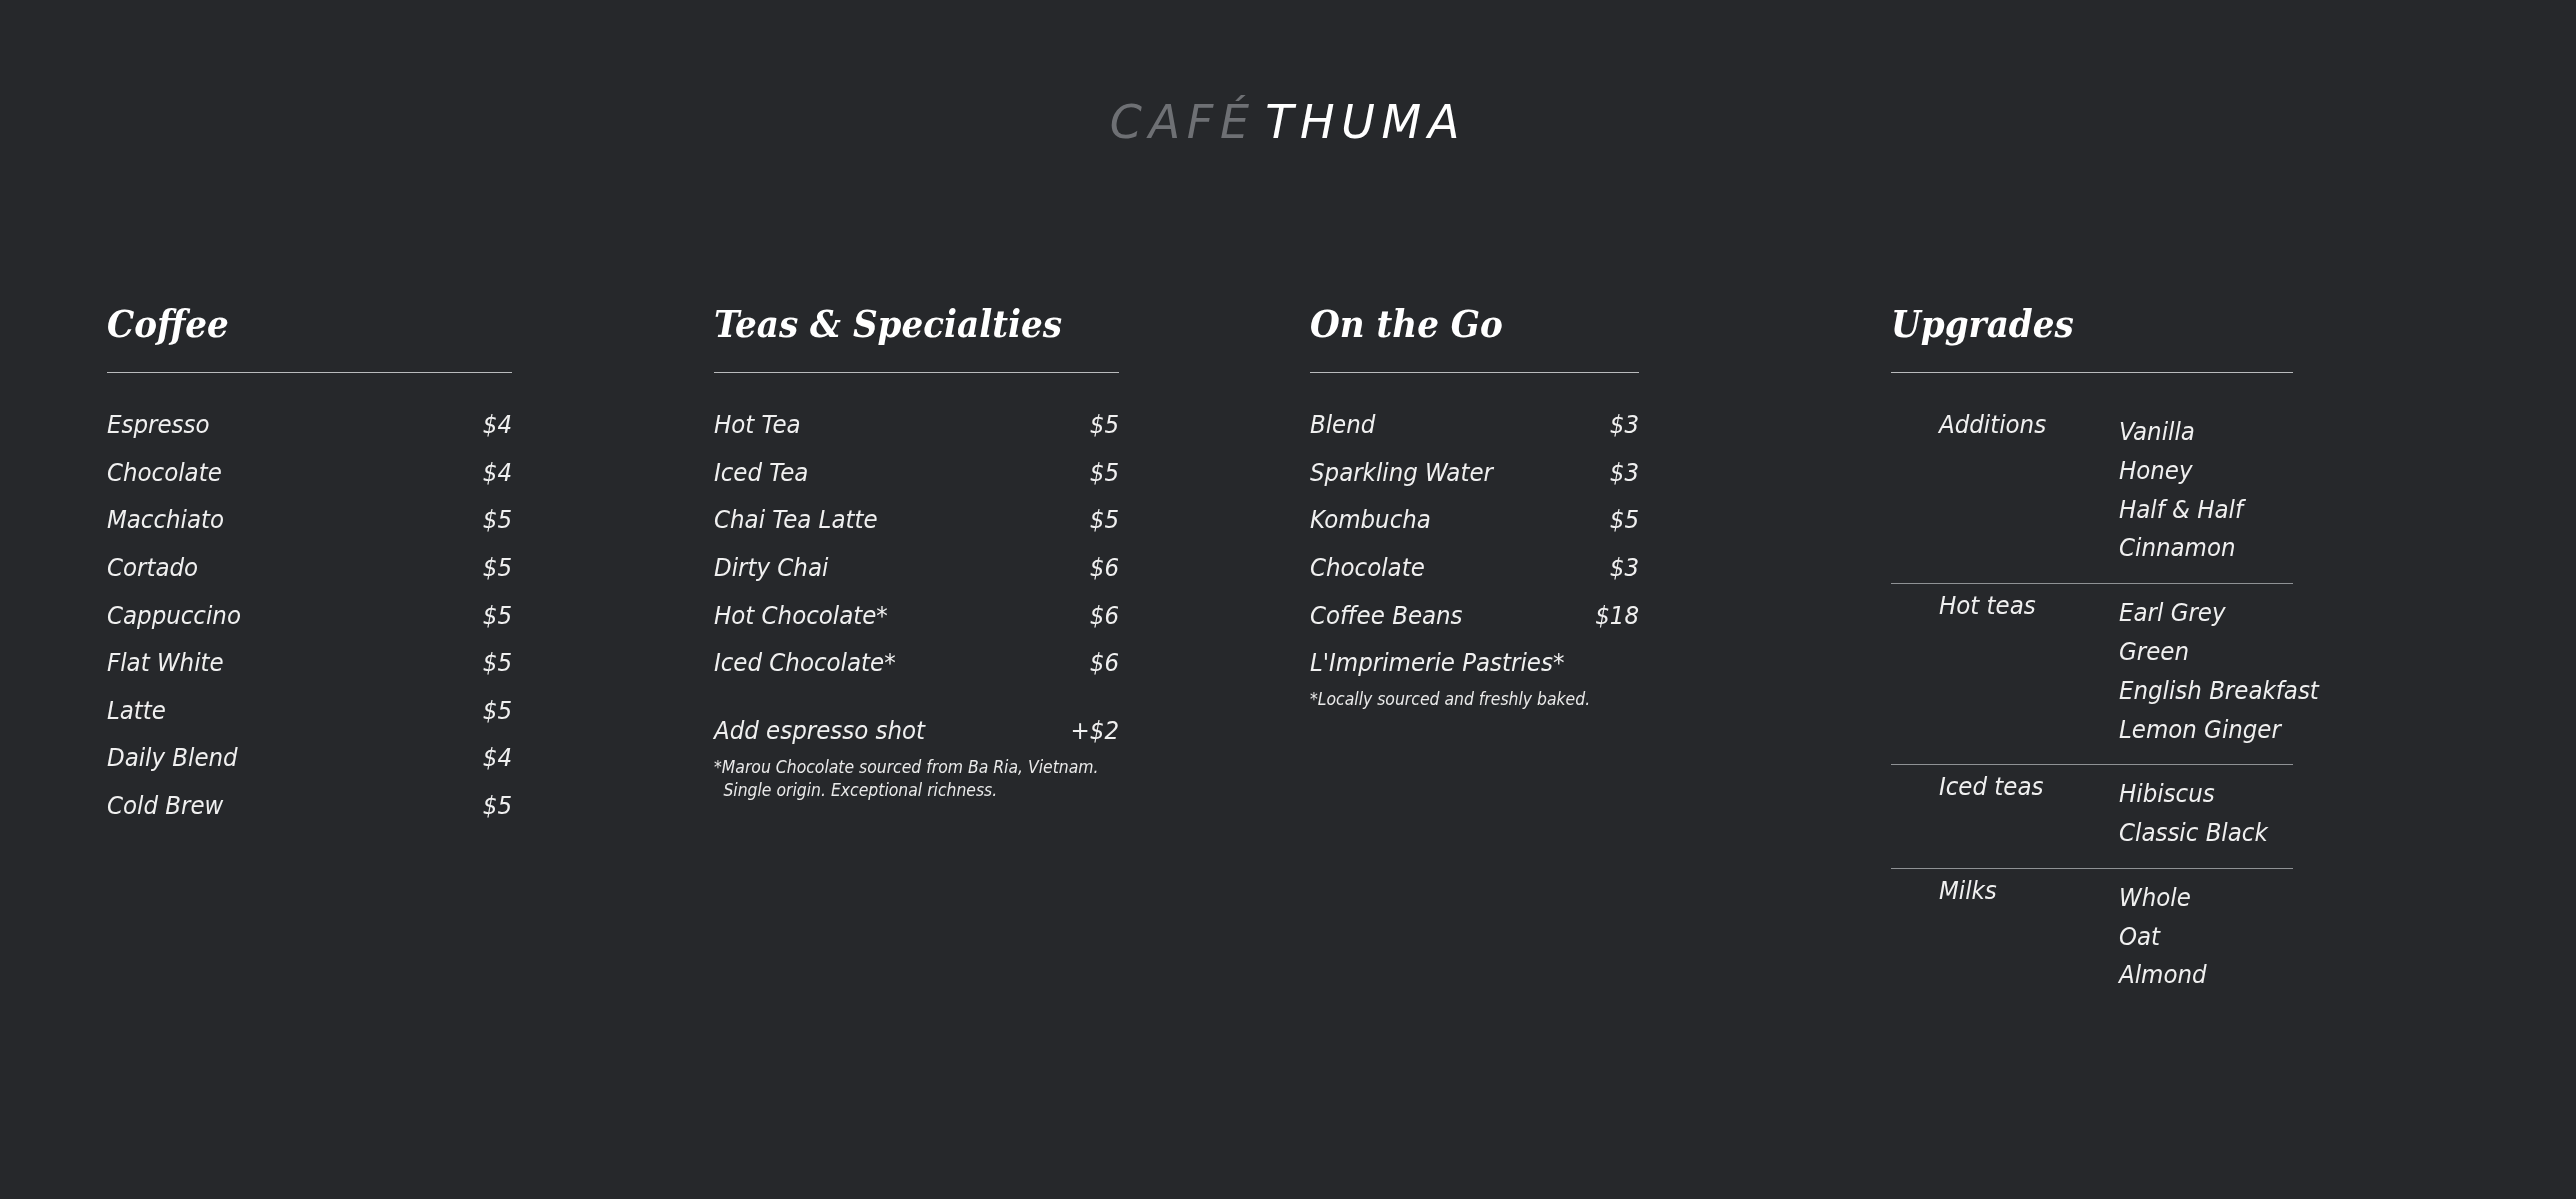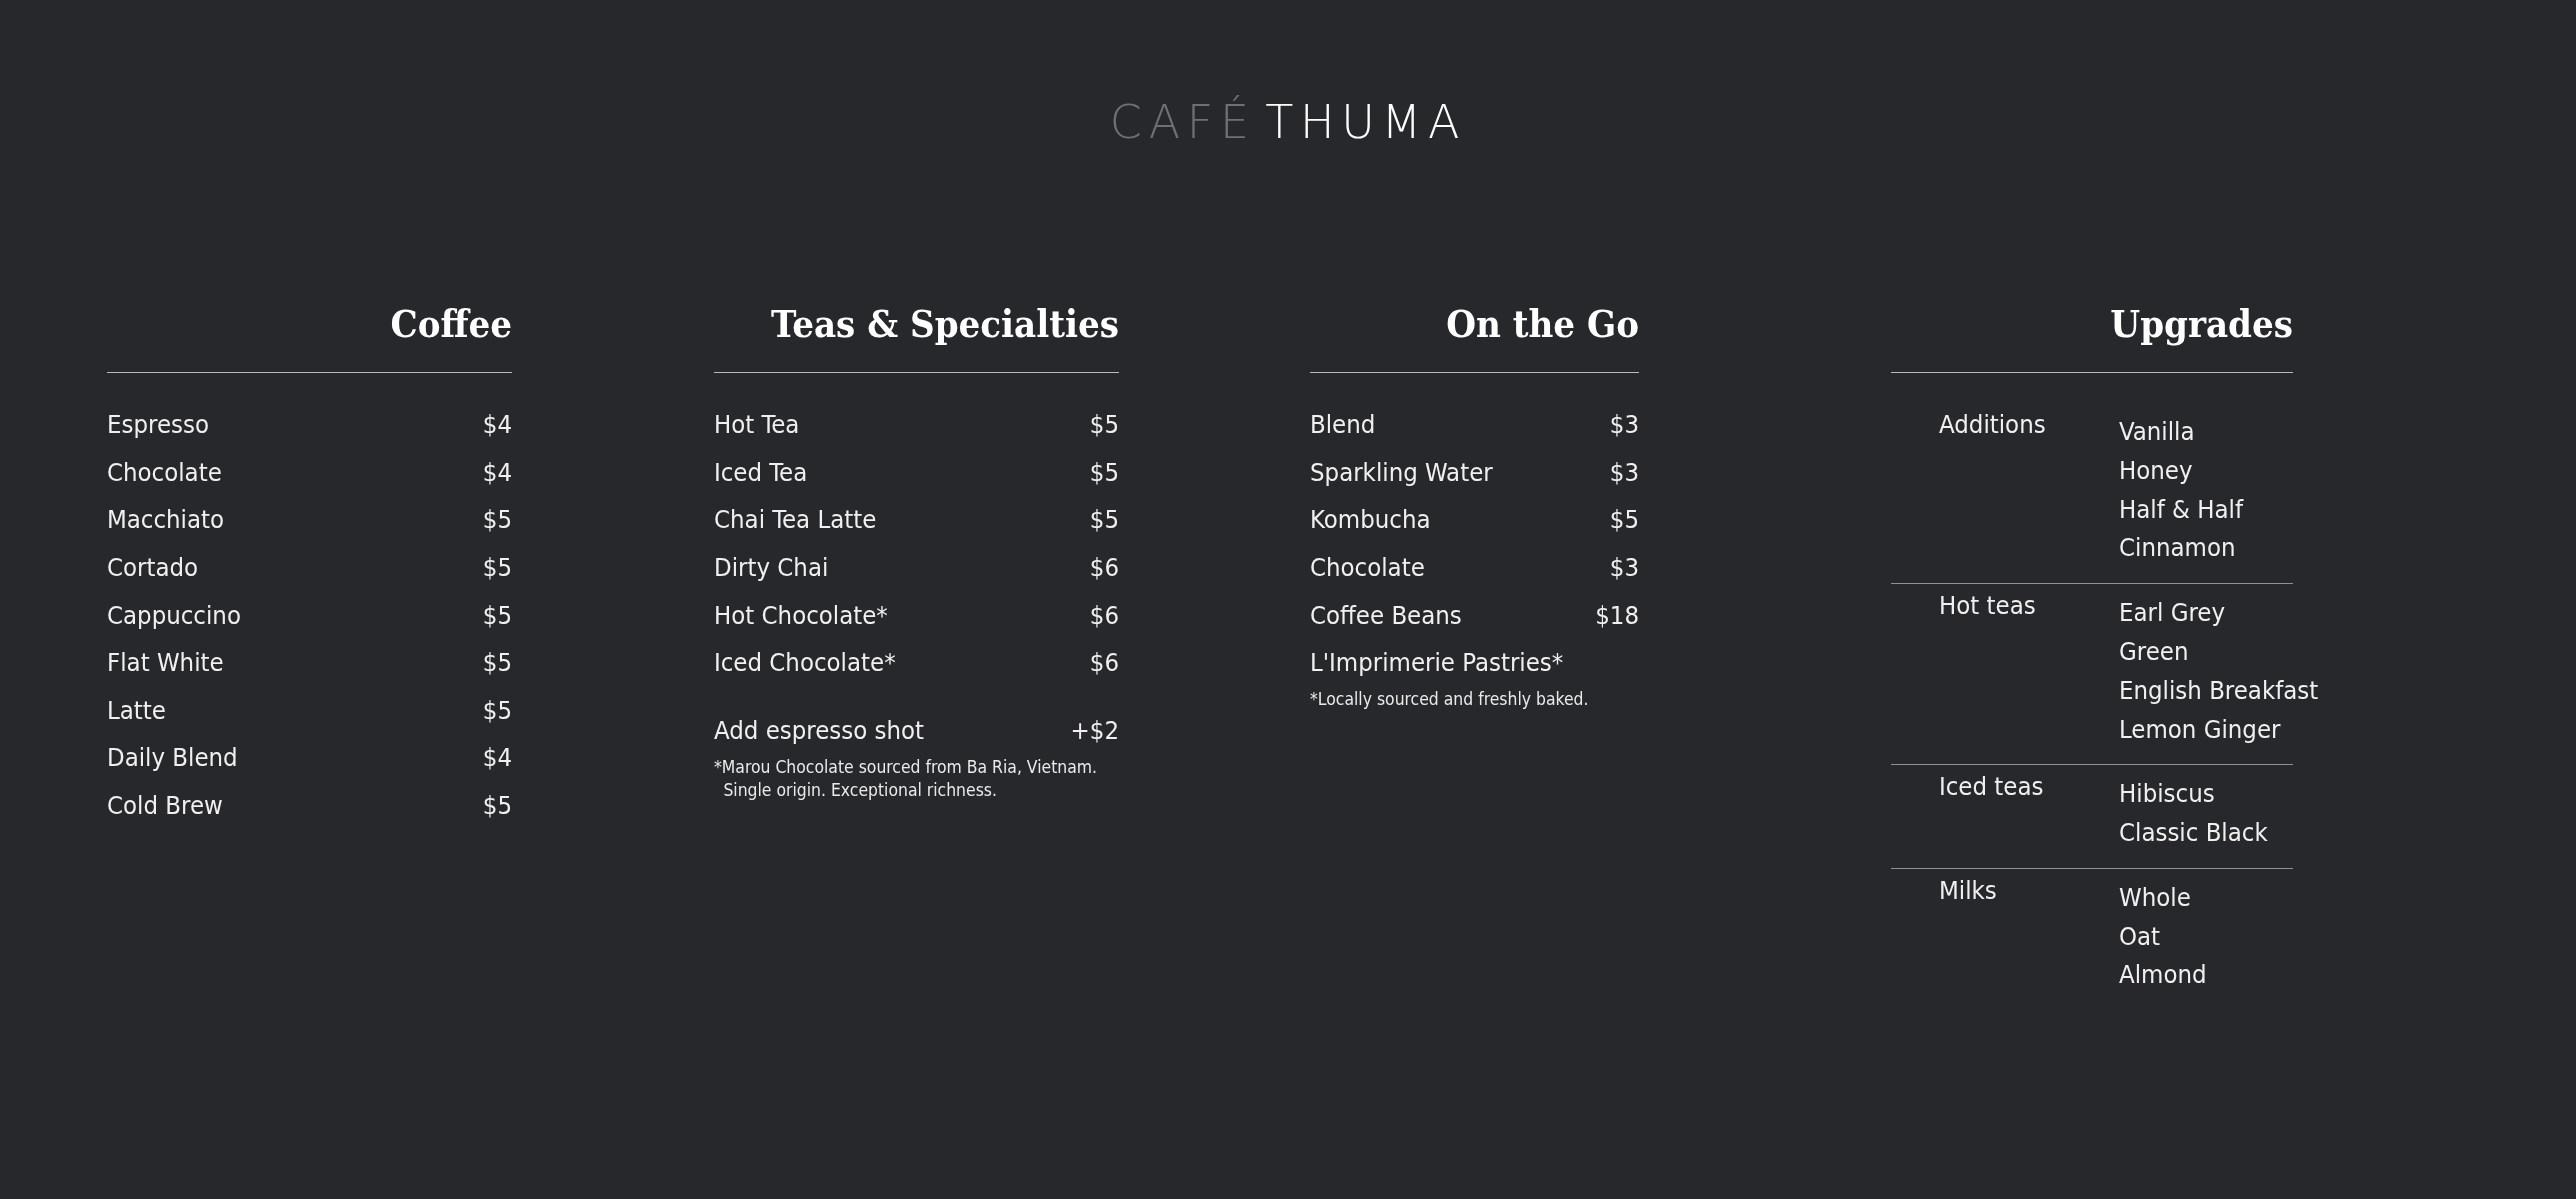--- a/index.html
+++ b/index.html
@@ -14,20 +14,21 @@
     font-family: "Liberation Sans", sans-serif;
     color: #f2f2f2;
     -webkit-font-smoothing: antialiased;
   }
 
   .menu-board {
     position: relative;
     width: 2576px;
     height: 969px;
     background: #26282b;
+    font-style: italic;
   }
 
   
   .board-header {
     padding-top: 99px;
     text-align: center;
   }
   .brand-lockup {
     font-family: "DejaVu Sans", sans-serif;
     font-size: 46px;
@@ -65,21 +66,20 @@
   .col-upgrades  { margin-left: 252px; width: 402px; }
 
   .col-title {
     font-family: "DejaVu Serif Condensed", "DejaVu Serif", "Liberation Serif", serif;
     font-size: 38px;
     font-weight: 700;
     line-height: 1;
     color: #ffffff;
     letter-spacing: 0px;
     white-space: nowrap;
-    text-align: right;
   }
   .col-rule {
     margin-top: 29px;
     height: 1.3px;
     background: #b9bbbd;
     width: 100%;
   }
 
   .col-list { margin-top: 29.5px; }
 

